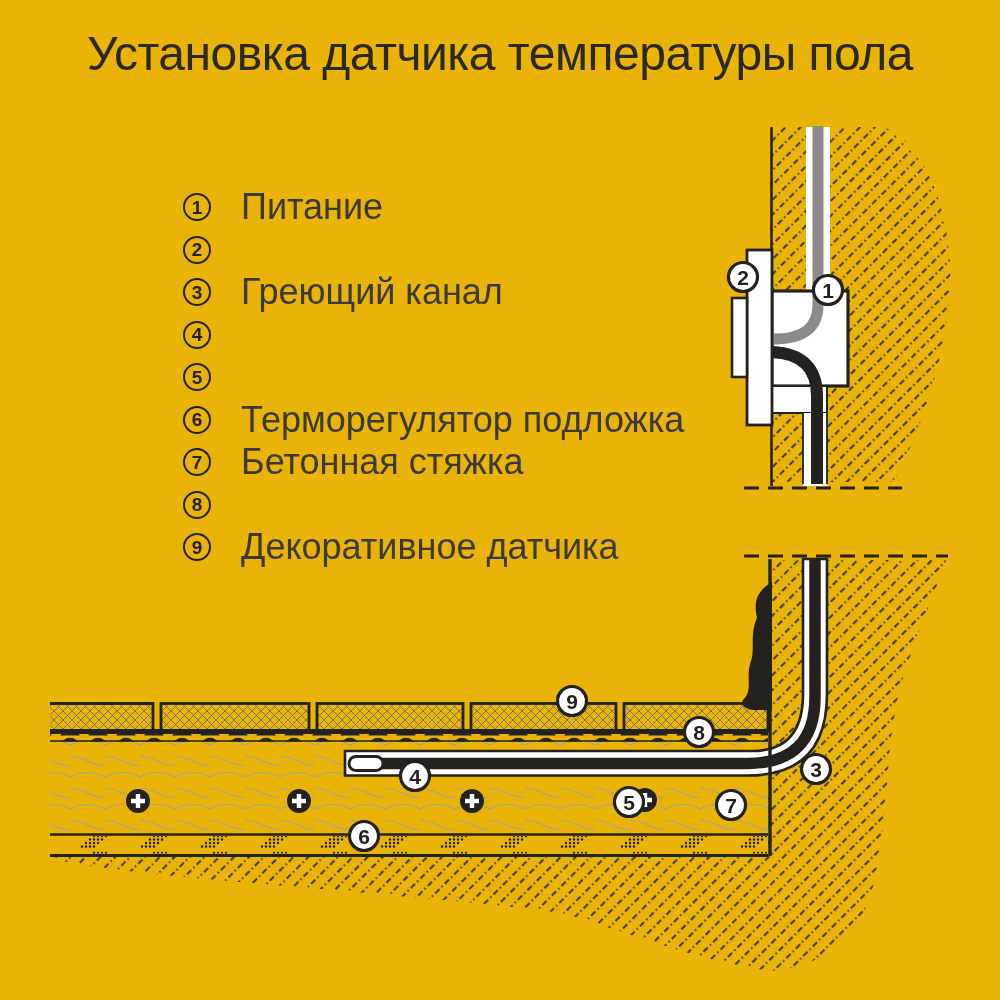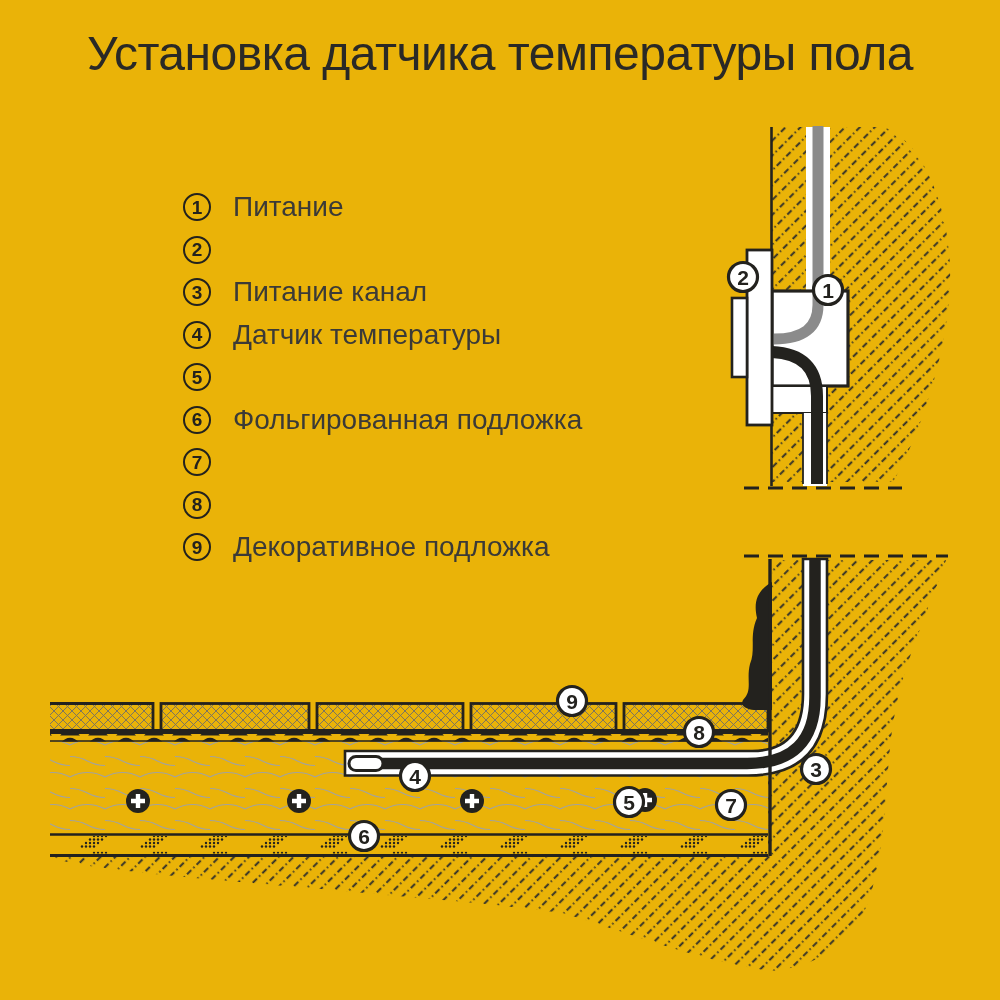--- a/index.html
+++ b/index.html
@@ -17,21 +17,21 @@
   }
   .legend li{
     display:flex;align-items:center;height:42.5px;
   }
   .badge{
     box-sizing:border-box;flex:0 0 28px;width:28px;height:28px;border:2.7px solid #23221e;
     border-radius:50%;display:flex;align-items:center;justify-content:center;
     font-size:19px;font-weight:700;color:#23221e;line-height:1;
   }
   .ltext{
-    margin-left:22px;font-size:28px;color:#3b3a37;white-space:nowrap;
+    margin-left:30px;font-size:36px;color:#3b3a37;white-space:nowrap;
   }
   svg.diagram{position:absolute;left:0;top:0;}
   .callout-num{font-family:"Liberation Sans",sans-serif;font-size:21px;font-weight:700;fill:#23221e;}
 </style>
 </head>
 <body>
 
 <div class="stage">
 
   <h1 class="title">Установка датчика температуры пола</h1>
@@ -39,42 +39,42 @@
   <ul class="legend">
     <li>
       <span class="badge">1</span>
       <span class="ltext">Питание</span>
     </li>
     <li>
       <span class="badge">2</span>
     </li>
     <li>
       <span class="badge">3</span>
-      <span class="ltext">Питание канал</span>
+      <span class="ltext">Греющий канал</span>
     </li>
     <li>
       <span class="badge">4</span>
-      <span class="ltext">Датчик температуры</span>
     </li>
     <li>
       <span class="badge">5</span>
     </li>
     <li>
       <span class="badge">6</span>
-      <span class="ltext">Фольгированная подложка</span>
+      <span class="ltext">Терморегулятор подложка</span>
     </li>
     <li>
       <span class="badge">7</span>
+      <span class="ltext">Бетонная стяжка</span>
     </li>
     <li>
       <span class="badge">8</span>
     </li>
     <li>
       <span class="badge">9</span>
-      <span class="ltext">Декоративное подложка</span>
+      <span class="ltext">Декоративное датчика</span>
     </li>
   </ul>
 
   <svg class="diagram" width="1000" height="1000" viewBox="0 0 1000 1000">
     <defs>
       <pattern id="hatchA" width="13.5" height="10.5" patternUnits="userSpaceOnUse" patternTransform="rotate(-45)">
         <line x1="0" y1="5" x2="13.5" y2="5" stroke="#302f2a" stroke-width="2.1" stroke-dasharray="6 3 1.5 3"></line>
       </pattern>
       <pattern id="tileX" width="9" height="9" patternUnits="userSpaceOnUse">
         <path d="M0 9 L9 0 M0 0 L9 9" stroke="#6f6e69" stroke-width="0.9" fill="none"></path>

